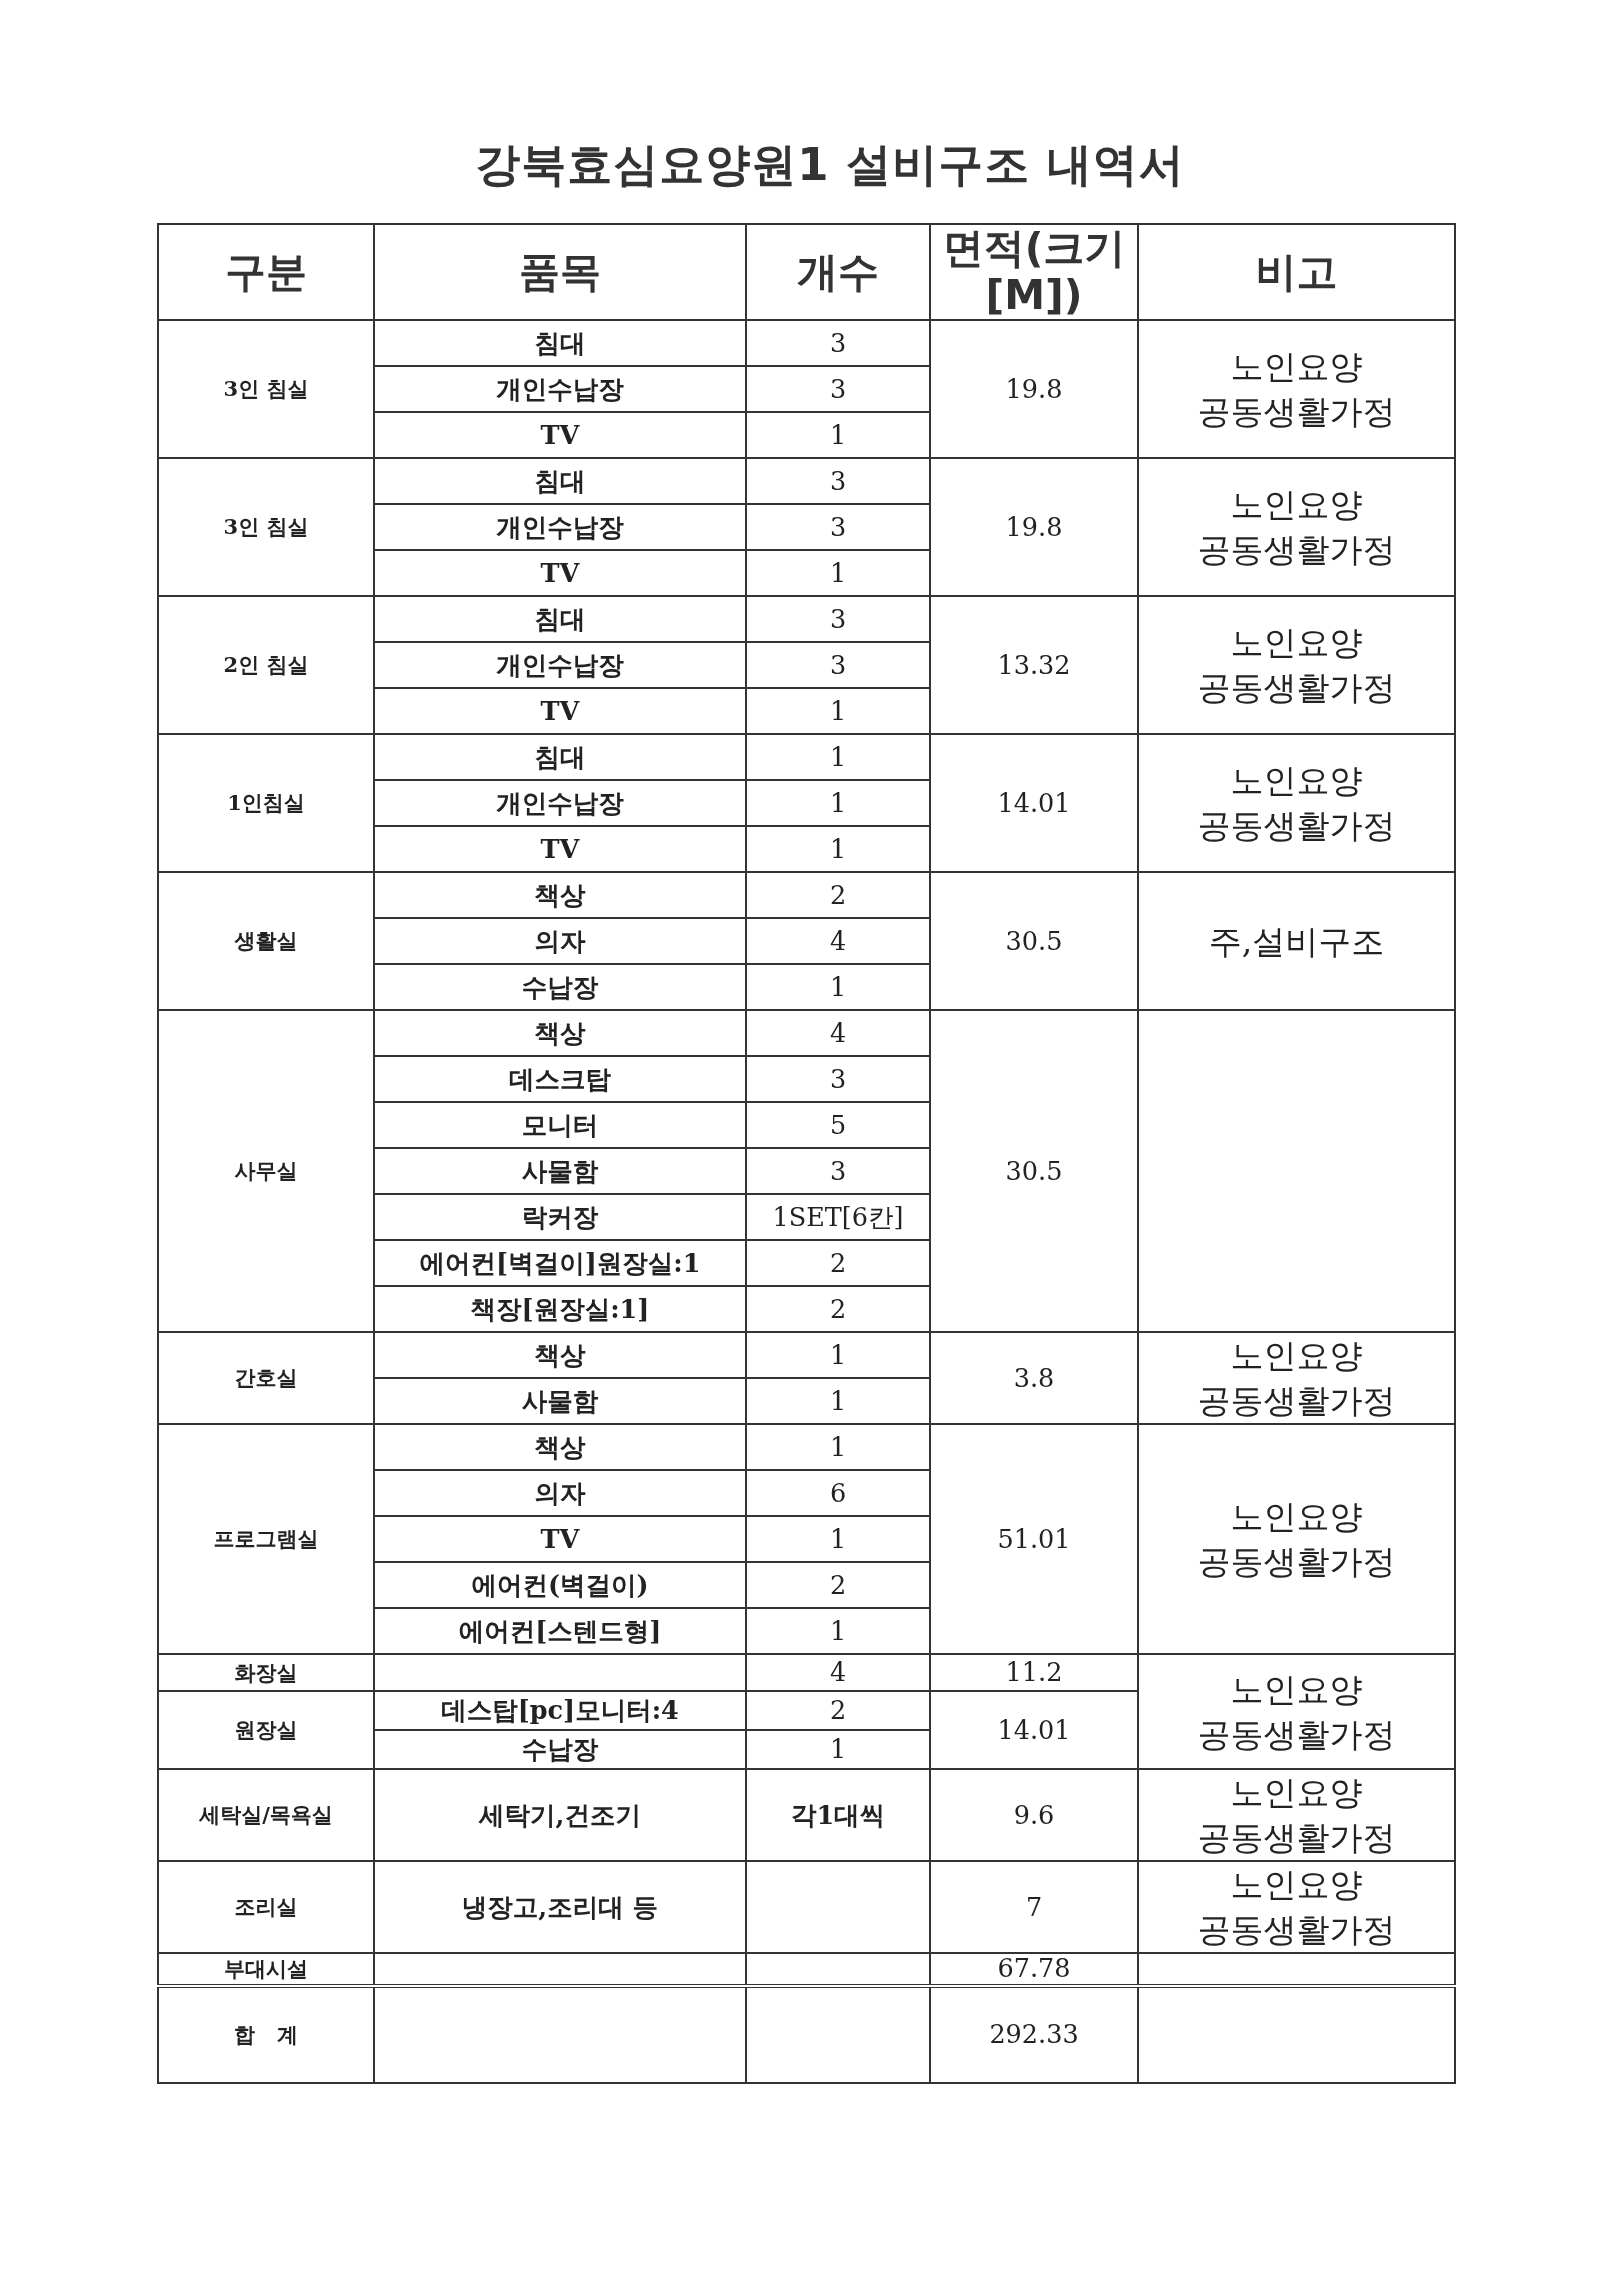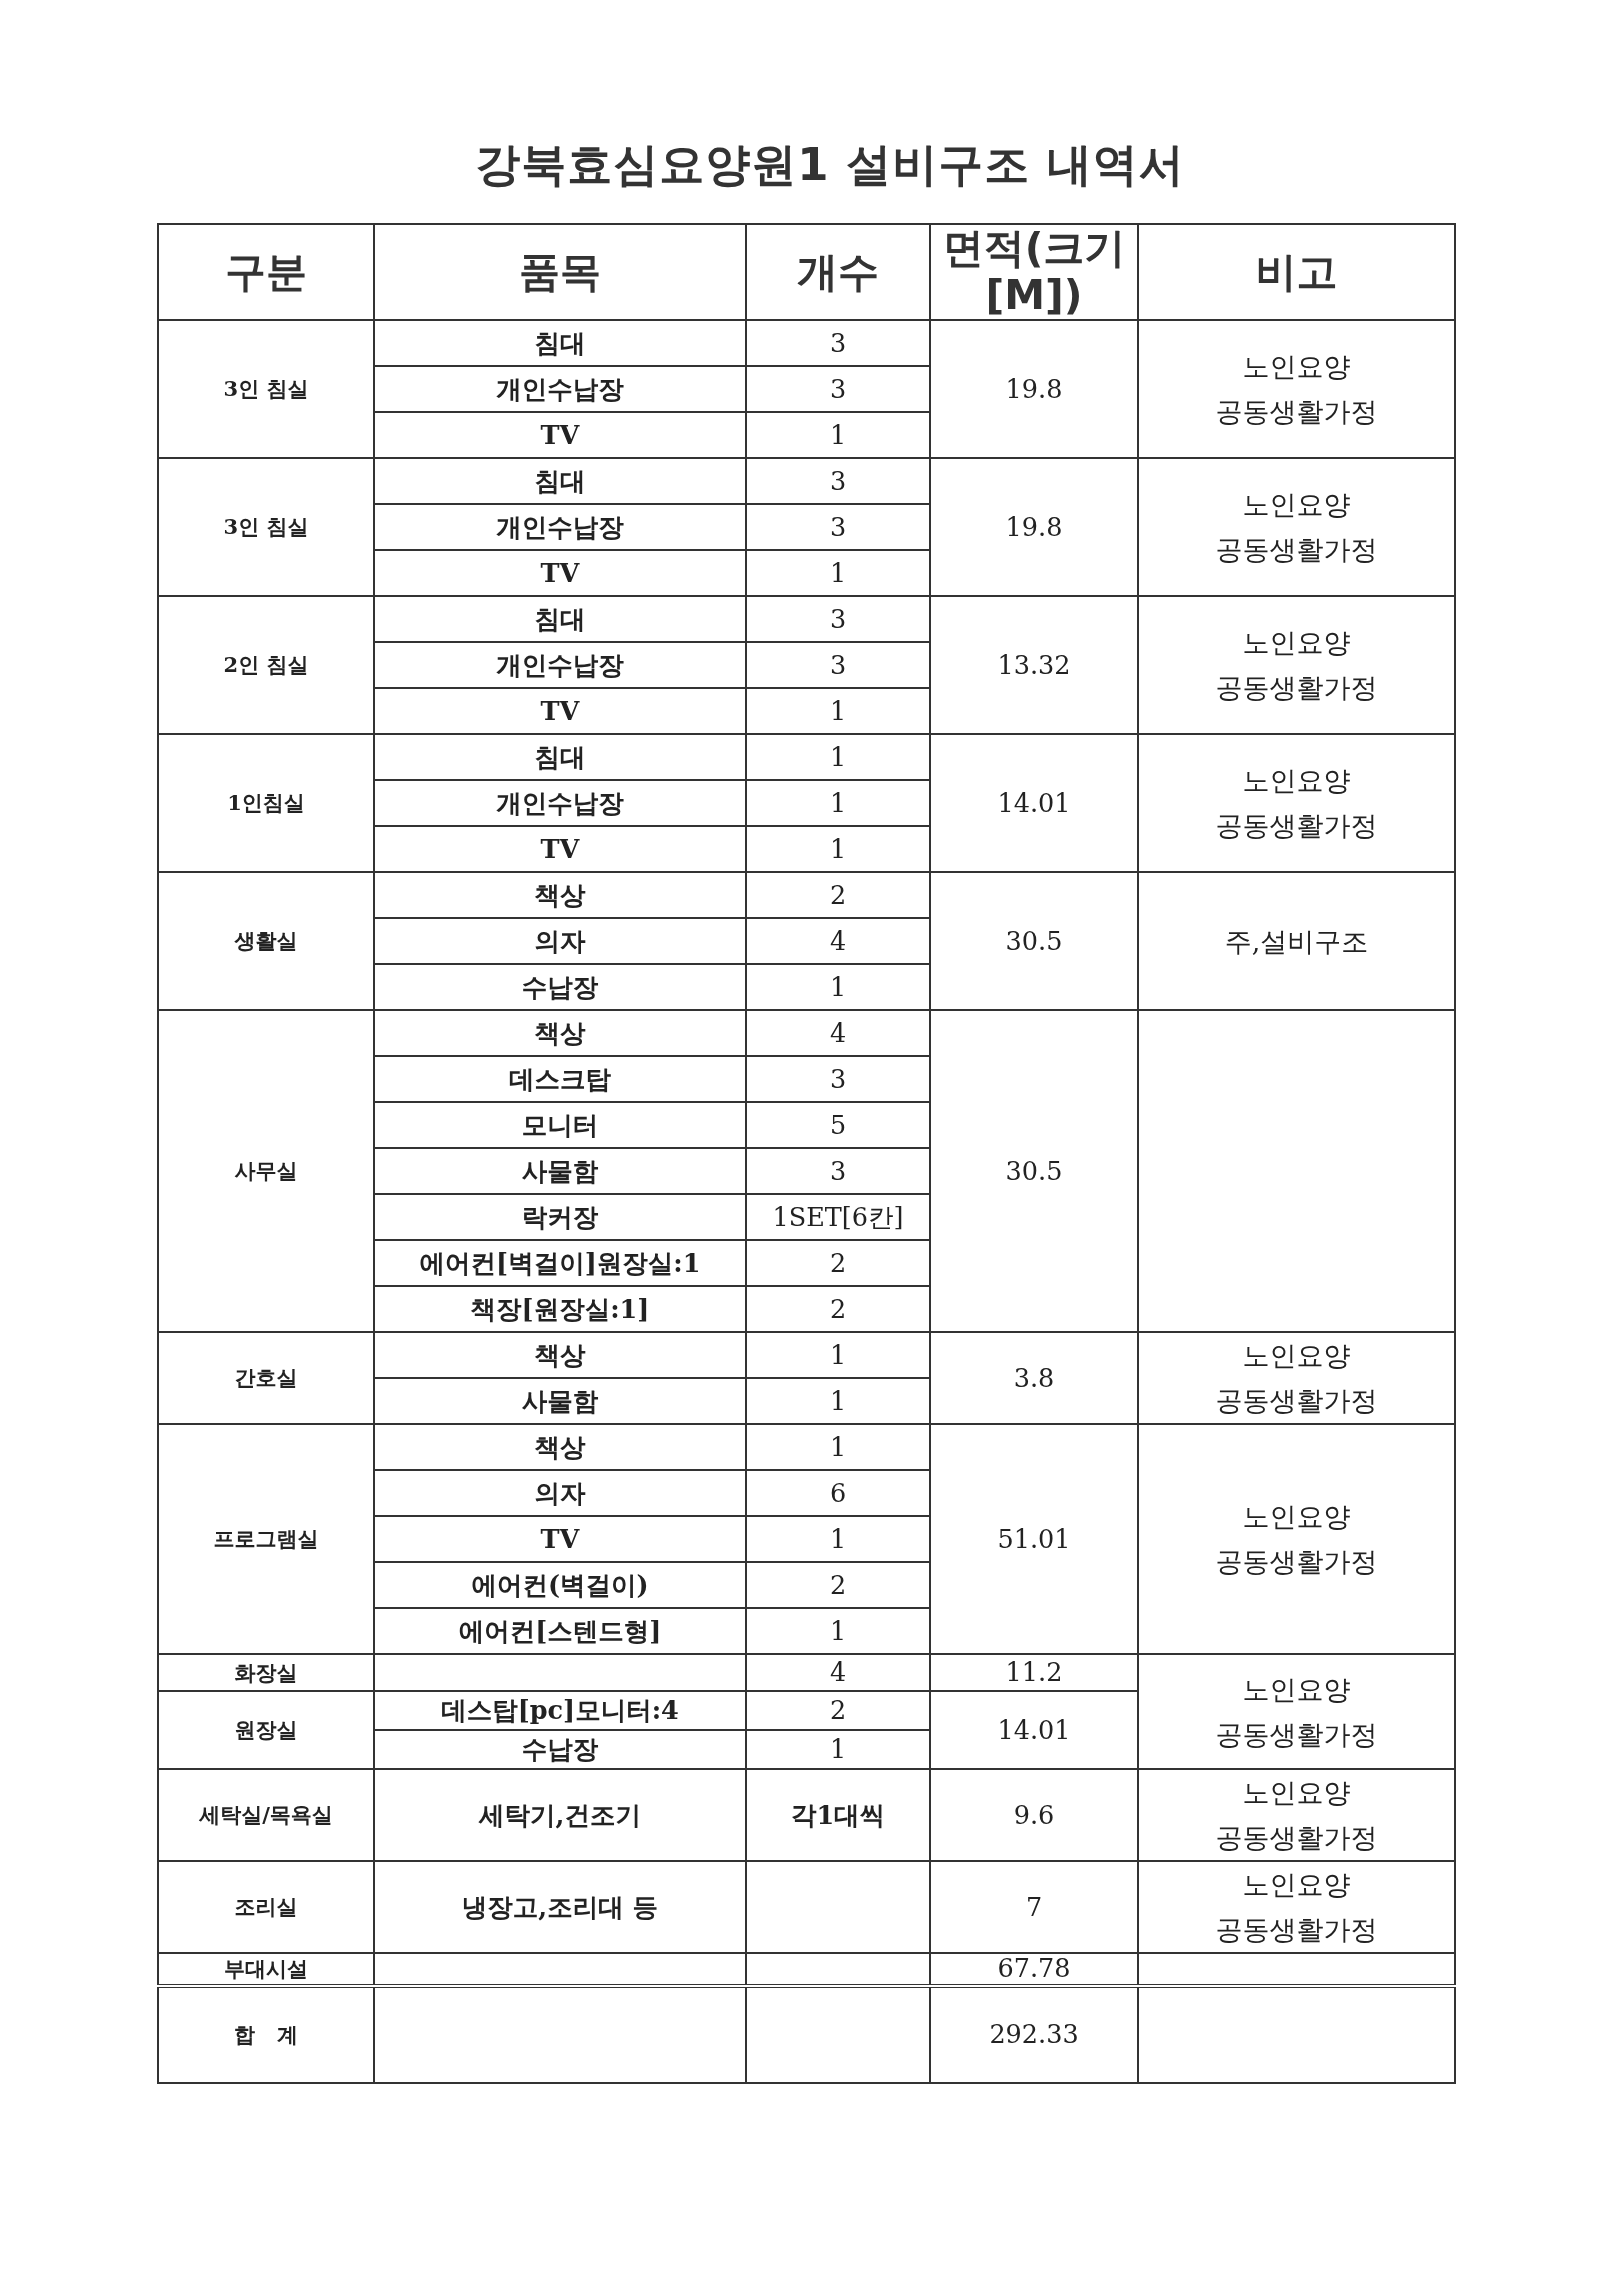--- a/index.html
+++ b/index.html
@@ -10,21 +10,21 @@
            font-size:45px; letter-spacing:1px; color:#333;padding-left:20px; }
   table.sheet { position:absolute; left:157px; top:223px; width:1297px;
                 border-collapse:collapse; table-layout:fixed; }
   table.sheet td, table.sheet th { border:2px solid #333; text-align:center; vertical-align:middle;
                 padding:0; font-size:25.5px; line-height:1.15; }
   table.sheet th { font-family:"DejaVu Sans","Liberation Sans",sans-serif; font-weight:bold;
                    font-size:41px; height:86px; color:#333; }
   table.sheet td.cat { font-weight:bold; font-size:21px; }
   table.sheet td.item { font-weight:bold; }
   tr.r td { height:44px; }
-  td.note div { line-height:45px; font-size:27px; }
+  td.note div { line-height:45px; font-size:33px; }
   tr.total td { height:94px; border-top:4.9px double #333; }
 </style>
 </head>
 <body>
 
 <div class="title">강북효심요양원1 설비구조 내역서</div>
 
 <table class="sheet">
   <colgroup>
     <col style="width:216px">

